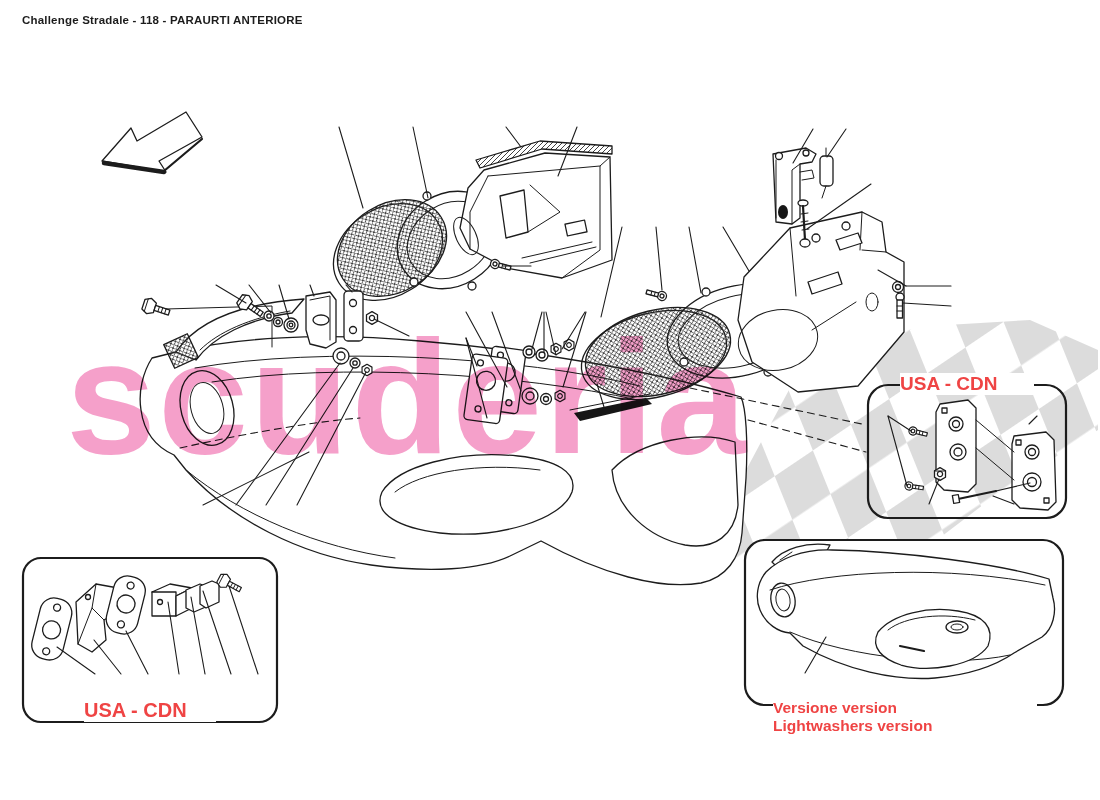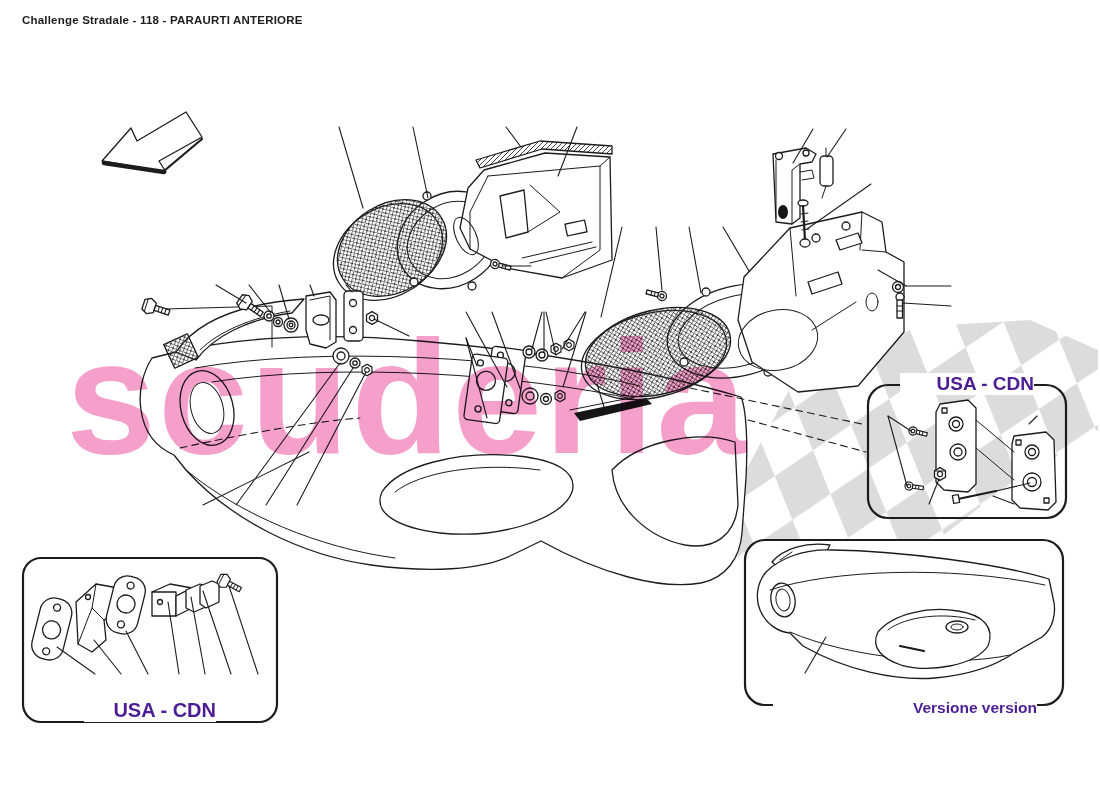--- a/index.html
+++ b/index.html
@@ -20,21 +20,21 @@
   #art .dash{stroke-dasharray:7 5;stroke-width:1.1;}
   #art .ldr{stroke-width:1.1;}
   #art text{stroke:none;}
   .callout{fill:#111;font:bold 15.5px "Liberation Sans",sans-serif;text-anchor:middle;}
   .title{position:absolute;left:22px;top:14px;font-size:11.5px;font-weight:bold;color:#1c1c1c;
          letter-spacing:.2px;}
   .wm1{position:absolute;left:66px;top:316px;font-size:162px;font-weight:bold;line-height:1;
        color:#ec4899;opacity:.52;mix-blend-mode:multiply;letter-spacing:2px;pointer-events:none;}
   .wm2{position:absolute;left:88px;top:436px;font-size:74px;font-weight:bold;line-height:1;
        color:#c8c8c8;opacity:.85;mix-blend-mode:multiply;letter-spacing:40px;pointer-events:none;}
-  .boxlabel{position:absolute;background:#fff;color:#4c1d95;font-weight:bold;text-align:right;}
+  .boxlabel{position:absolute;background:#fff;color:#ef4444;font-weight:bold;text-align:left;}
   .lbl-right{left:900px;top:373px;width:134px;font-size:19px;}
   .lbl-left{left:84px;top:699px;width:132px;font-size:20px;}
   .lbl-lw{left:773px;top:699px;width:264px;font-size:15.5px;line-height:18px;}
 </style>
 </head>
 <body>
 
 <div class="stage">
 
 <svg id="art" width="1100" height="800" viewBox="0 0 1100 800">
@@ -407,17 +407,18 @@
         <text x="802" y="687" class="callout">1</text>
       </g>
 </svg>
 
 <div class="title">Challenge Stradale - 118 - PARAURTI ANTERIORE</div>
 
 <div class="boxlabel lbl-right">USA - CDN</div>
 <div class="boxlabel lbl-left">USA - CDN</div>
 <div class="boxlabel lbl-lw">
   <div>Versione version</div>
+  <div>Lightwashers version</div>
 </div>
 
 <div class="wm1">scuderia</div>
 
 </div>
 
 </body></html>

